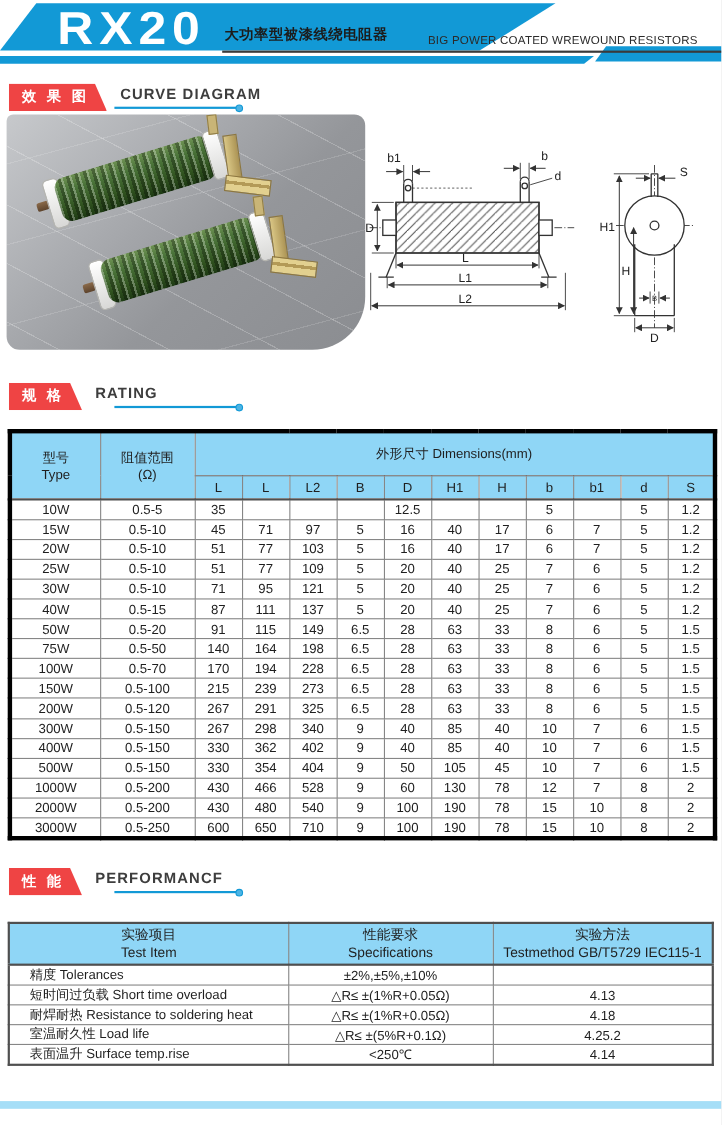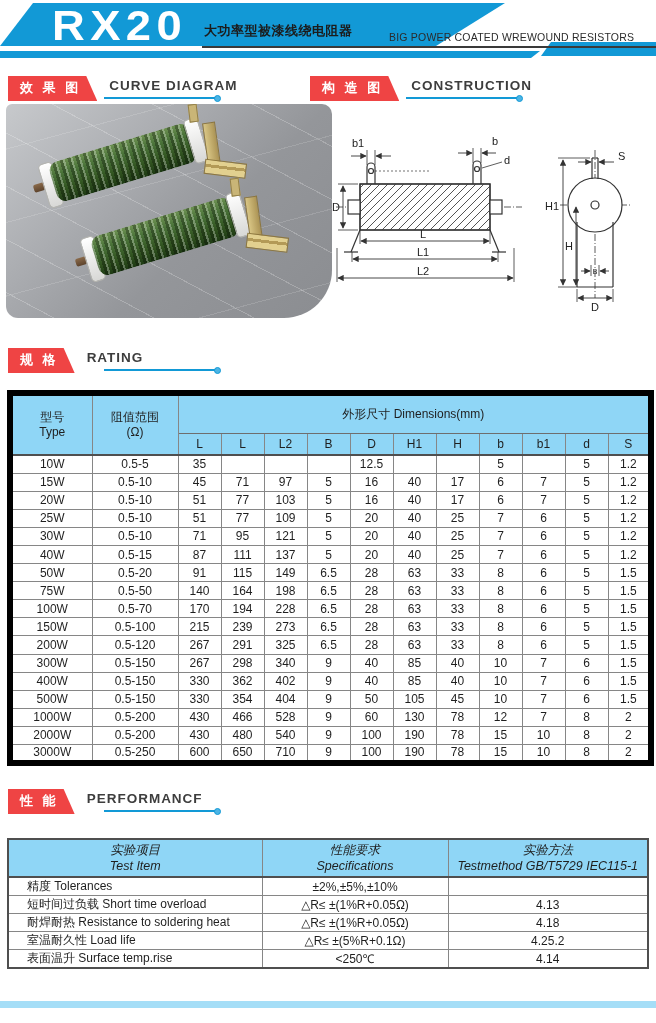--- a/index.html
+++ b/index.html
@@ -48,31 +48,31 @@
              border:1px solid #8d773f;}
   .r1{left:24px;top:34px;} .r2{left:66px;top:108px;}
 
   
   .cons{position:absolute;left:330px;top:130px;}
   .cons text{font-family:"Liberation Sans",sans-serif;font-size:11px;fill:#222;}
   .cons .sm{font-size:7px;}
 
   
   table{border-collapse:collapse;table-layout:fixed;background:#fff;}
-  .rating{position:absolute;left:7px;top:390px;width:641px;border:6px solid #000000;}
+  .rating{position:absolute;left:7px;top:390px;width:641px;border:4px solid #000000;}
   .rating th,.rating td{border:1px solid #868686;text-align:center;padding:0;font-size:12px;color:#1f1f1f;overflow:hidden;}
   .rating thead th{background:#8fd6f6;font-weight:400;border-bottom:1px solid #6e6e6e;}
   .rating thead{border-bottom:2px solid #4f4f4f;}
   .rating thead tr:first-child{height:40px;}
   .rating thead tr:last-child{height:22px;}
   .rating tbody tr{height:18.1px;}
   .hdr2{line-height:1.25;font-size:12.5px;}
   .perf{position:absolute;left:7px;top:838px;width:640px;border:2px solid #4f4f4f;}
   .perf th,.perf td{border:1px solid #868686;text-align:center;padding:0;font-size:12px;color:#1f1f1f;}
-  .perf thead th{background:#8fd6f6;font-weight:400;height:36px;line-height:1.3;font-size:12.5px;font-style:italic;}
+  .perf thead th{background:#8fd6f6;font-weight:400;height:36px;line-height:1.3;font-size:12.5px;}
   .perf thead{border-bottom:2px solid #4f4f4f;}
   .perf tbody tr{height:17.4px;}
   .perf td.left{text-align:left;padding-left:18px;}
 
   .bottom-bar{position:absolute;left:0;top:1001px;width:656px;height:7px;background:#a5def7;}
 </style>
 </head>
 <body>
 
 <div class="page">
@@ -84,24 +84,20 @@
       <polygon points="551,42 656,42 656,56 541,56" fill="#1299d6"></polygon>
     </svg>
     <div class="model">RX20</div>
     <div class="title-zh">大功率型被漆线绕电阻器</div>
     <div class="title-en">BIG POWER COATED WREWOUND RESISTORS</div>
     <div class="title-underline"></div>
   </div>
 
   <div class="secbar" style="left:8px;top:76px;">
     <span class="secbox">效 果 图</span><span class="secen">CURVE DIAGRAM</span>
-    <span class="secline"></span>
-  </div>
-  <div class="secbar" style="left:310px;top:76px;">
-    <span class="secbox">构 造 图</span><span class="secen">CONSTRUCTION</span>
     <span class="secline"></span>
   </div>
   <div class="secbar" style="left:8px;top:789px;">
     <span class="secbox">性 能</span><span class="secen">PERFORMANCF</span>
     <span class="secline"></span>
   </div>
   <div class="secbar" style="left:8px;top:348px;">
     <span class="secbox">规 格</span><span class="secen">RATING</span>
     <span class="secline"></span>
   </div>

